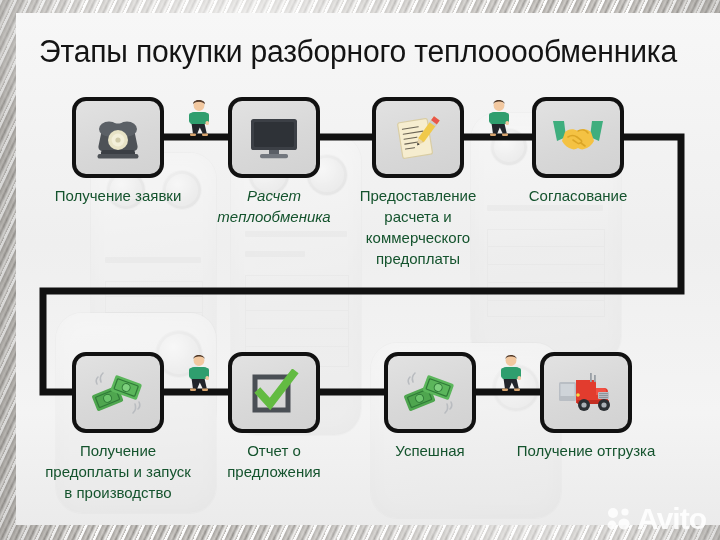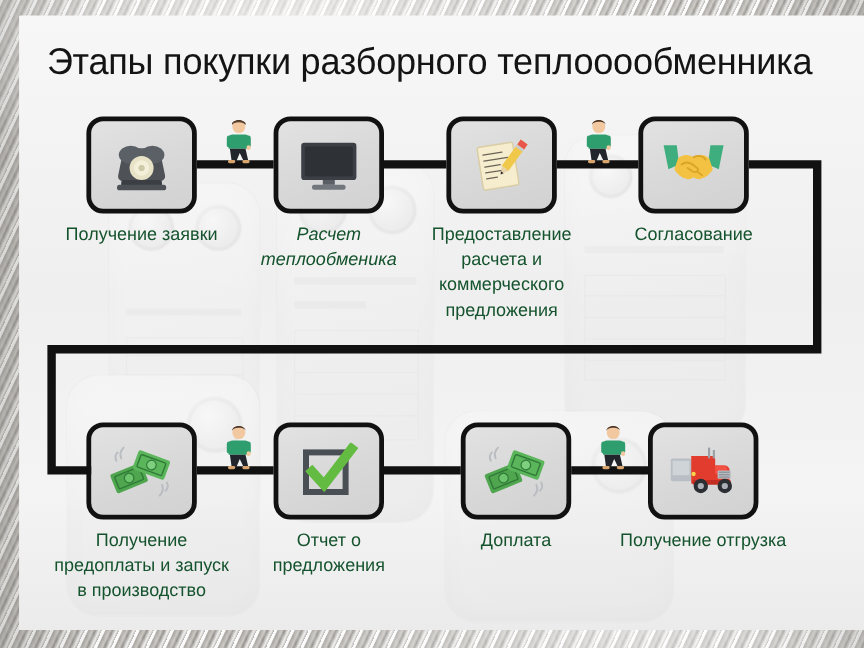--- a/index.html
+++ b/index.html
@@ -302,21 +302,21 @@
             <rect x="34" y="2" width="7" height="5" fill="#e8554d"></rect>
             <rect x="34" y="7" width="7" height="2.4" fill="#c9ccd1"></rect>
             <path d="M34,29 h7 l-3.5,6 z" fill="#e8d4a6"></path>
             <path d="M36.1,33 h2.8 l-1.4,2.4 z" fill="#2c2c2c"></path>
           </g>
         </svg>
       </div>
       <div class="step-label" style="left:-42px; width:176px;">Предоставление
 расчета и
 коммерческого
-предложения</div>
+предоплаты</div>
     </div>
 
     <div class="walker" style="left:470px; top:86px;">
       <svg width="26" height="38" viewBox="0 0 26 38">
         <circle cx="13" cy="6.5" r="5.4" fill="#f2c8a0"></circle>
         <path d="M7.2,5.6 C7.2,1.6 18.8,1.2 18.8,5.6 C18.8,3.2 16.6,1 13,1 C9.4,1 7.2,3 7.2,5.6 Z" fill="#4d3626"></path>
         <path d="M8,13 h10 a4,4 0 0 1 4,4 l-0.6,8 h-16.8 l-0.6,-8 a4,4 0 0 1 4,-4 z" fill="#2f9e6e"></path>
         <rect x="3" y="14" width="4" height="10" rx="2" fill="#2f9e6e"></rect>
         <rect x="19" y="14" width="4" height="10" rx="2" fill="#2f9e6e"></rect>
         <rect x="19.5" y="22" width="3.4" height="4" rx="1.6" fill="#f2c8a0"></rect>
@@ -405,21 +405,21 @@
             <rect x="7" y="23" width="22" height="11" rx="1" fill="none" stroke="#2f7a37" stroke-width="1.2"></rect>
             <circle cx="18" cy="28.5" r="4" fill="#6cc46c" stroke="#2f7a37" stroke-width="1"></circle>
           </g>
           <g transform="rotate(20 36 19)">
             <rect x="22" y="10" width="28" height="17" rx="2" fill="#5bb65b"></rect>
             <rect x="25" y="13" width="22" height="11" rx="1" fill="none" stroke="#2f7a37" stroke-width="1.2"></rect>
             <circle cx="36" cy="18.5" r="4" fill="#7ed07e" stroke="#2f7a37" stroke-width="1"></circle>
           </g>
         </svg>
       </div>
-      <div class="step-label" style="left:-24px; width:140px;">Доплата</div>
+      <div class="step-label" style="left:-24px; width:140px;">Успешная</div>
     </div>
 
     <div class="walker" style="left:482px; top:341px;">
       <svg width="26" height="38" viewBox="0 0 26 38">
         <circle cx="13" cy="6.5" r="5.4" fill="#f2c8a0"></circle>
         <path d="M7.2,5.6 C7.2,1.6 18.8,1.2 18.8,5.6 C18.8,3.2 16.6,1 13,1 C9.4,1 7.2,3 7.2,5.6 Z" fill="#4d3626"></path>
         <path d="M8,13 h10 a4,4 0 0 1 4,4 l-0.6,8 h-16.8 l-0.6,-8 a4,4 0 0 1 4,-4 z" fill="#2f9e6e"></path>
         <rect x="3" y="14" width="4" height="10" rx="2" fill="#2f9e6e"></rect>
         <rect x="19" y="14" width="4" height="10" rx="2" fill="#2f9e6e"></rect>
         <rect x="19.5" y="22" width="3.4" height="4" rx="1.6" fill="#f2c8a0"></rect>
@@ -450,14 +450,23 @@
           <circle cx="47" cy="34" r="6" fill="#2b2f33"></circle>
           <circle cx="47" cy="34" r="2.6" fill="#aab0b6"></circle>
           <circle cx="21" cy="24" r="1.8" fill="#f7d84a"></circle>
         </svg>
       </div>
       <div class="step-label" style="left:-34px; width:160px;">Получение отгрузка</div>
     </div>
 
   </div>
 
+  <div class="avito">
+    <svg width="26" height="26" viewBox="0 0 26 26">
+      <circle cx="7" cy="7" r="5" fill="#ffffff" opacity="0.95"></circle>
+      <circle cx="19" cy="6" r="3.6" fill="#ffffff" opacity="0.95"></circle>
+      <circle cx="6" cy="19" r="4.4" fill="#ffffff" opacity="0.95"></circle>
+      <circle cx="18" cy="18" r="5.6" fill="#ffffff" opacity="0.95"></circle>
+    </svg>
+    <span class="avito-word">Avito</span>
+  </div>
 
 </div>
 
 </body></html>

